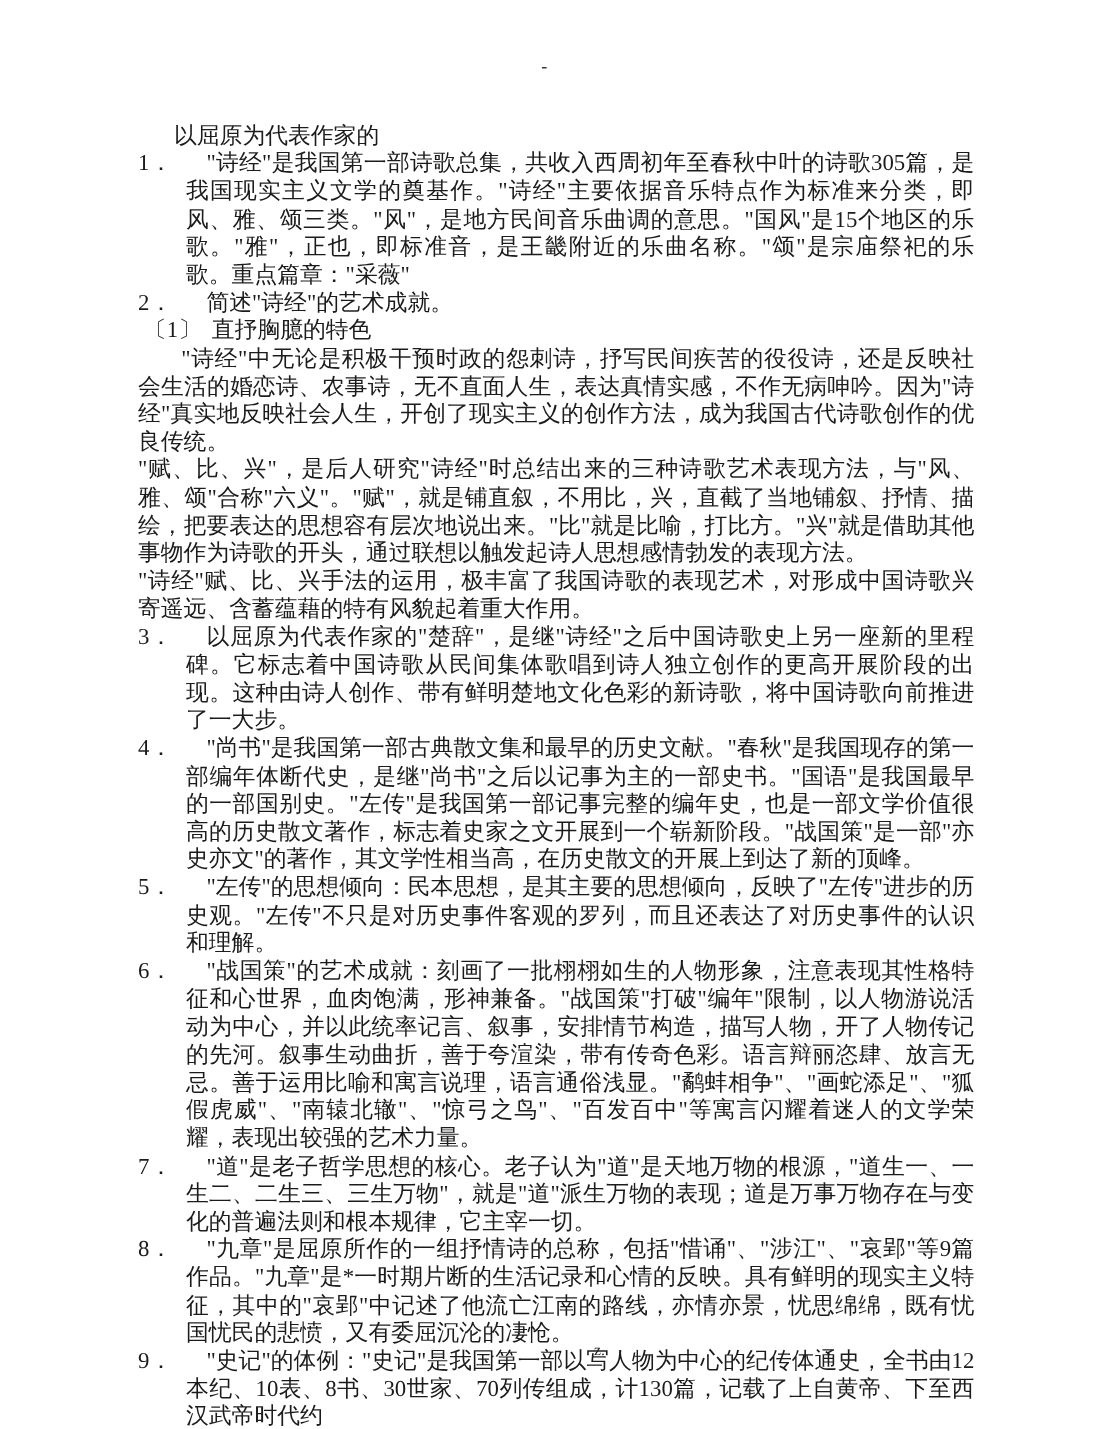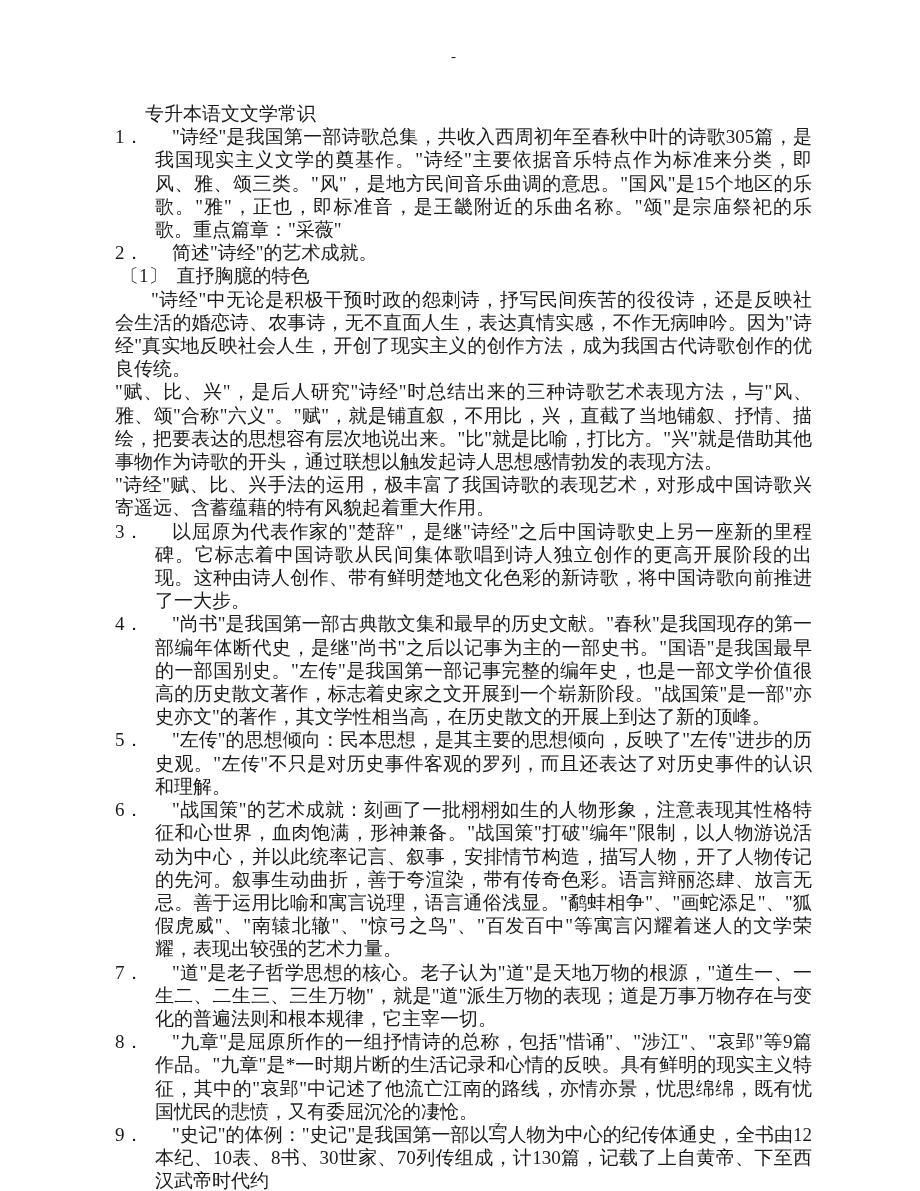--- a/index.html
+++ b/index.html
@@ -69,21 +69,21 @@
 </style>
 </head>
 <body>
 
 <div class="page">
 
   <div class="top-mark">-</div>
 
   <div class="content">
 
-    <p class="title">专升本语文文学常识</p>
+    <p class="title">以屈原为代表作家的</p>
 
     <div class="block item">
       <span class="num">1．</span>
       <div class="itext">"诗经"是我国第一部诗歌总集，共收入西周初年至春秋中叶的诗歌305篇，是我国现实主义文学的奠基作。"诗经"主要依据音乐特点作为标准来分类，即风、雅、颂三类。"风"，是地方民间音乐曲调的意思。"国风"是15个地区的乐歌。"雅"，正也，即标准音，是王畿附近的乐曲名称。"颂"是宗庙祭祀的乐歌。重点篇章："采薇"</div>
     </div>
 
     <div class="block item">
       <span class="num">2．</span>
       <div class="itext">简述"诗经"的艺术成就。</div>
     </div>

